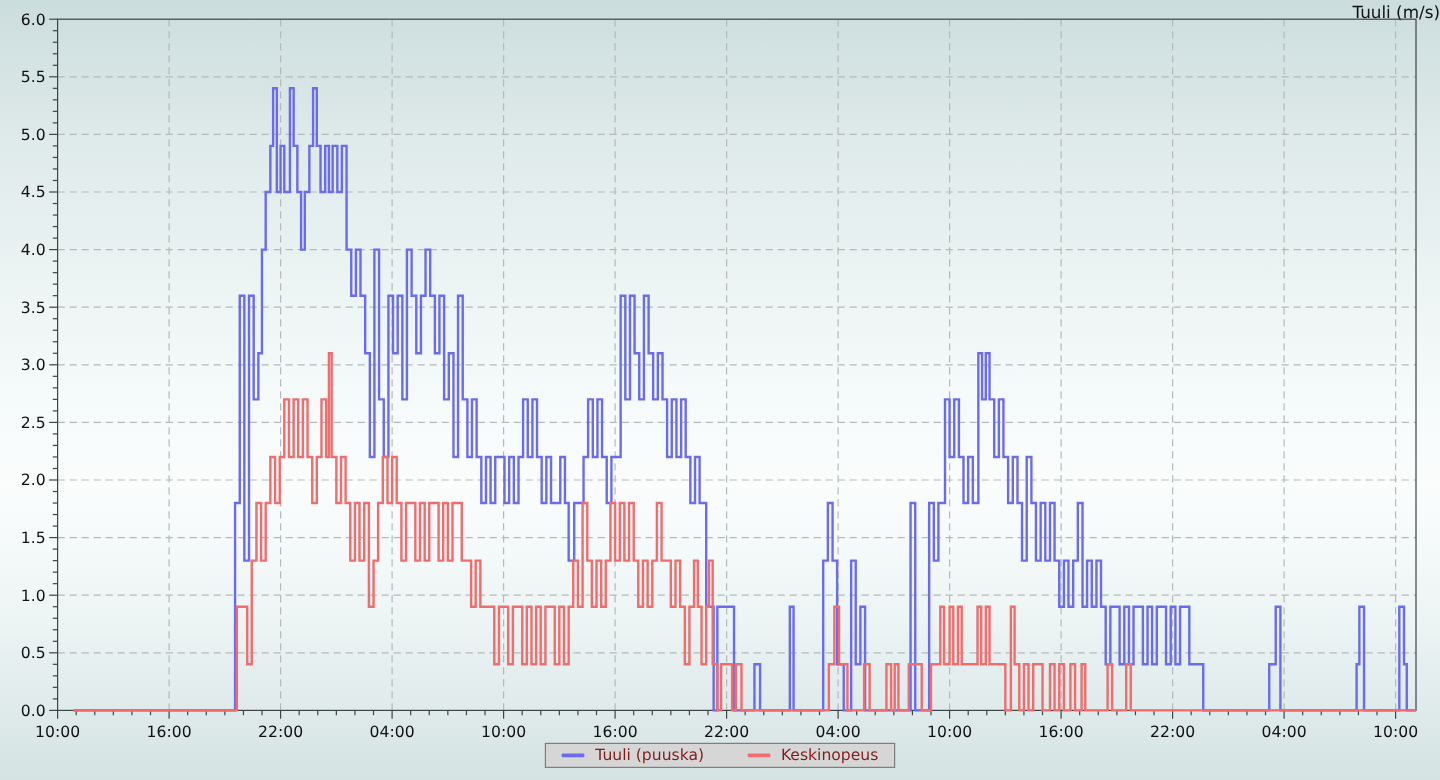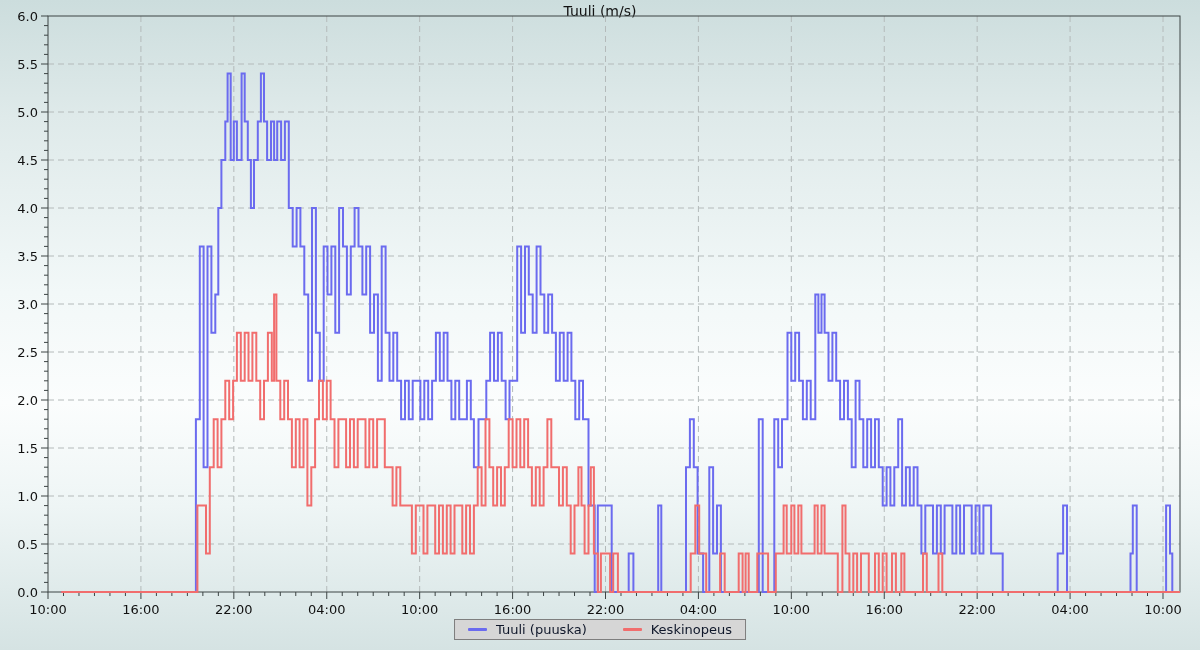--- a/index.html
+++ b/index.html
@@ -4,28 +4,28 @@
 <style>
   html,body { margin:0; padding:0; }
   body {
     width:1200px; height:650px; overflow:hidden;
     font-family:"DejaVu Sans", sans-serif;
     background: linear-gradient(180deg,#ccdddd 0%,#dfeaea 18%,#f2f8f8 45%,#fbfdfd 62%,#eef5f5 78%,#d5e3e3 100%);
   }
   .figure { position:relative; width:1200px; height:650px; }
   .chart-title {
     position:absolute; top:3px; left:0; width:100%;
-    text-align:center; font-size:14px; color:#111;
+    text-align:right; font-size:14px; color:#111;
   }
   svg.plot { position:absolute; left:0; top:0; }
   .legend {
     position:absolute; top:619px; left:50%; transform:translateX(-50%);
     display:flex; gap:36px; align-items:center;
     background:#d6d6d6; border:1px solid #7e7e7e;
-    padding:2px 13px; font-size:13px; color:#0f172a; white-space:nowrap;
+    padding:2px 13px; font-size:13px; color:#7f1d1d; white-space:nowrap;
   }
   .legend-item { display:flex; align-items:center; }
   .swatch { display:inline-block; width:19px; height:3px; margin-right:9px; border-radius:1px; }
 </style>
 </head>
 <body>
 
 <div class="figure">
   <div class="chart-title">Tuuli (m/s)</div>
   <svg id="plot" class="plot" width="1200" height="650">

